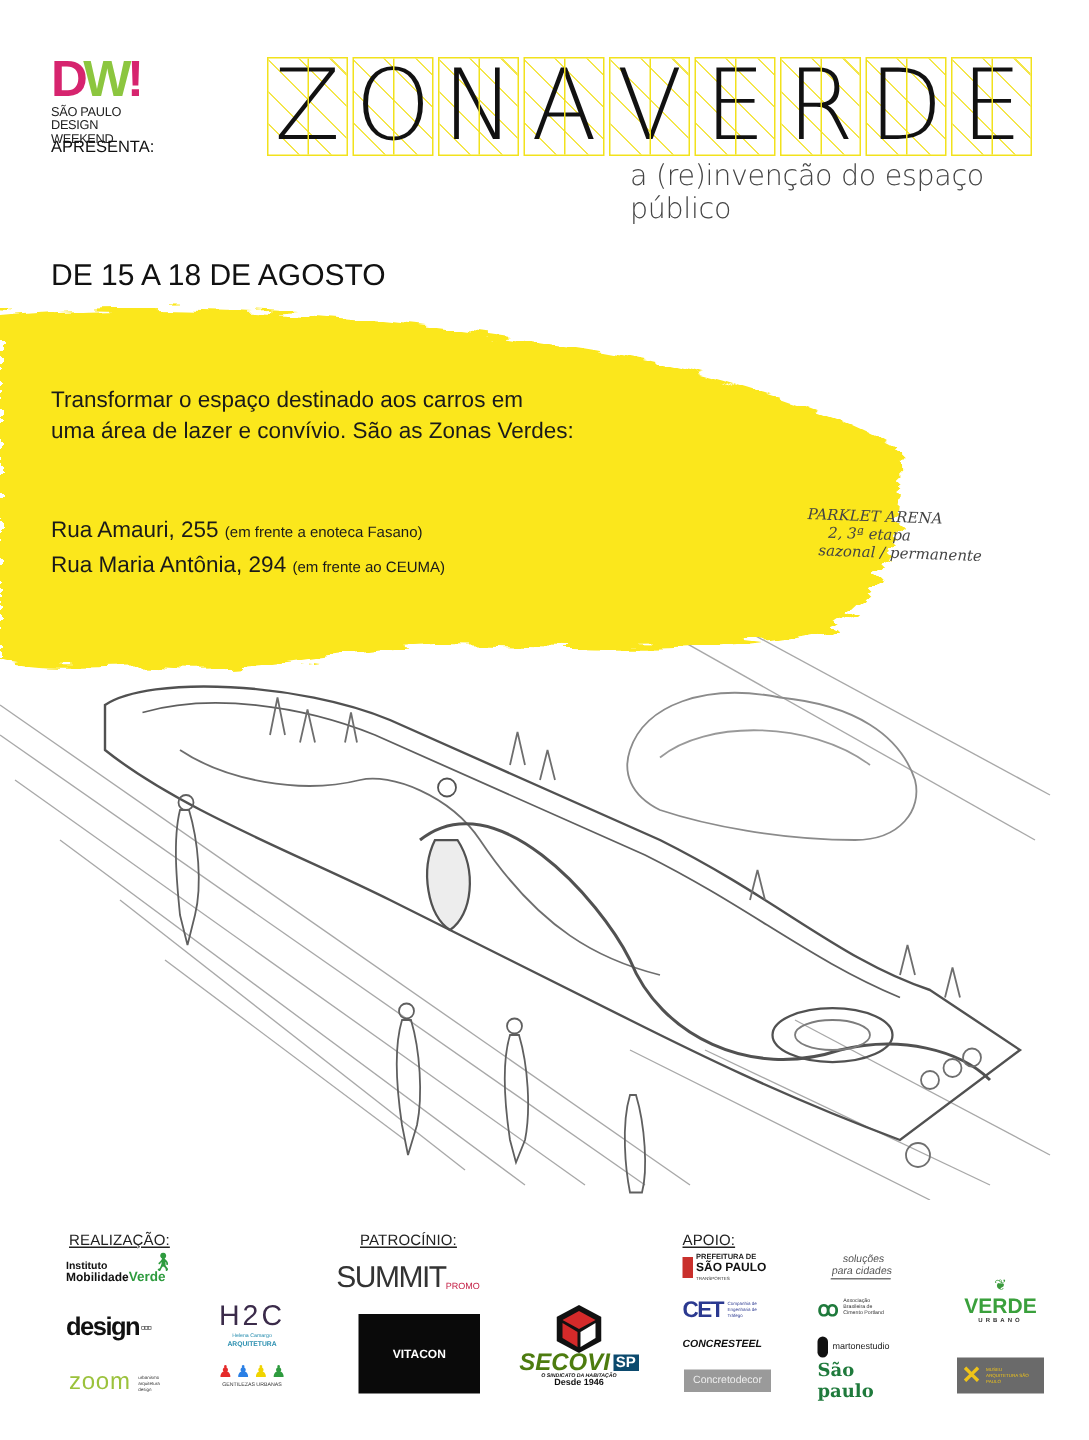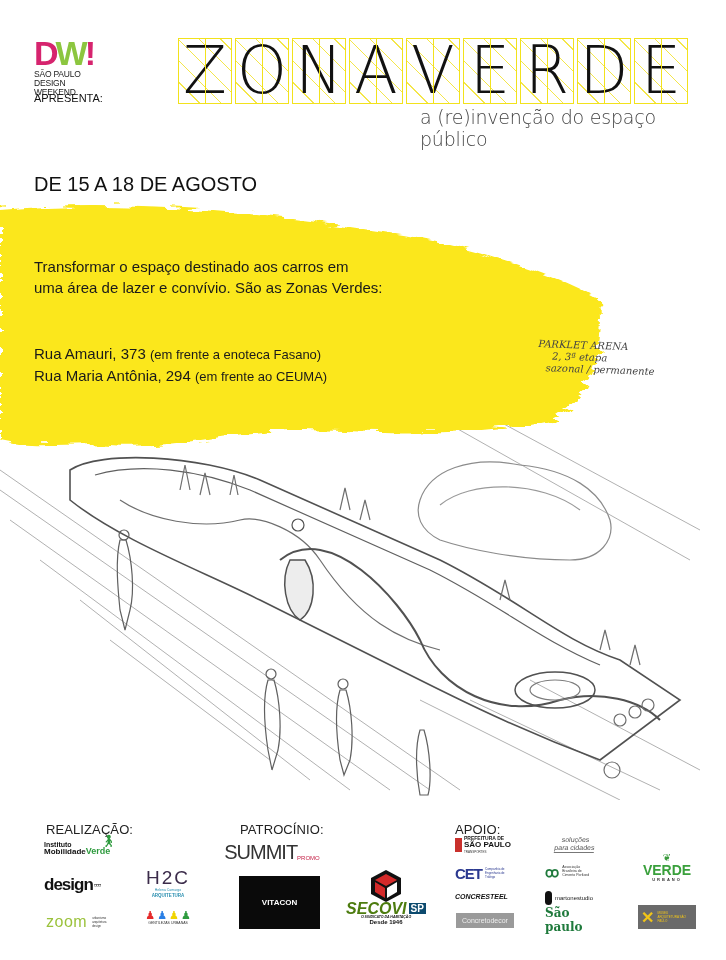--- a/index.html
+++ b/index.html
@@ -16,26 +16,26 @@
   .title-letter{flex:1;border:1px solid #f2e21c;position:relative;display:flex;align-items:center;justify-content:center;
      background:repeating-linear-gradient(45deg,transparent 0 14px,#f4e64a 14px 15px);}
   .title-letter span{font-family:"DejaVu Sans",sans-serif;font-size:64px;font-weight:300;line-height:64px;color:#111;transform:scaleY(1.02);}
   .title-letter::after{content:"";position:absolute;left:50%;top:0;bottom:0;border-left:1px solid #f2e21c;}
   .subtitle{left:420px;top:106px;font-size:19px;color:#444;font-family:"DejaVu Sans",sans-serif;font-weight:300;letter-spacing:-0.2px;}
   .dates{left:34px;top:173px;font-size:20px;color:#111;}
   
   .yellow{left:-10px;top:200px;width:620px;height:260px;}
   .desc{left:34px;top:257px;font-size:15px;line-height:20.5px;color:#1a1a1a;width:400px;}
   .zonas{left:34px;top:343px;font-size:15px;line-height:21px;color:#1a1a1a;}
-  .zonas small{font-size:13px;margin-top:48px;}
+  .zonas small{font-size:10px;margin-top:48px;}
   
   .sketch{left:0;top:320px;width:726px;height:480px;}
   .sketch-note{left:538px;top:340px;font-family:"DejaVu Serif",serif;font-style:italic;font-size:10px;line-height:12px;color:#444;transform:rotate(2deg);}
   
-  .sec-label{font-size:13px;color:#222;letter-spacing:0.1px;}
+  .sec-label{font-size:10px;color:#222;letter-spacing:0.1px;text-decoration:underline;}
   .logo{position:absolute;display:flex;align-items:center;justify-content:center;}
 </style>
 </head>
 <body>
 
 <div class="abs dw-logo">
   <div class="dw-mark">
     <span class="dw-d">D</span><span class="dw-w">W</span><span class="dw-ex">!</span>
   </div>
   <div class="dw-sub">
@@ -144,21 +144,21 @@
   </defs>
   <path filter="url(#rough)" fill="#fbe71a" d="M10 10 C120 0 260 10 380 30 C460 40 560 70 610 100 C615 150 600 200 560 220 C470 240 380 230 300 230 C240 232 180 250 120 245 C80 242 40 250 10 240 Z"></path>
 </svg>
 
 <div class="abs desc">
   <div>Transformar o espaço destinado aos carros em</div>
   <div>uma área de lazer e convívio. São as Zonas Verdes:</div>
 </div>
 
 <div class="abs zonas">
-  <div><span>Rua Amauri, 373</span> <small>(em frente a enoteca Fasano)</small></div>
+  <div><span>Rua Amauri, 255</span> <small>(em frente a enoteca Fasano)</small></div>
   <div><span>Rua Maria Antônia, 294</span> <small>(em frente ao CEUMA)</small></div>
 </div>
 
 <div class="abs sketch-note">
   <div>PARKLET ARENA</div>
   <div style="padding-left:14px">2, 3ª etapa</div>
   <div style="padding-left:8px">sazonal / permanente</div>
 </div>
 
 <div class="abs sec-label" style="left:46px;top:822px">REALIZAÇÃO:</div>

